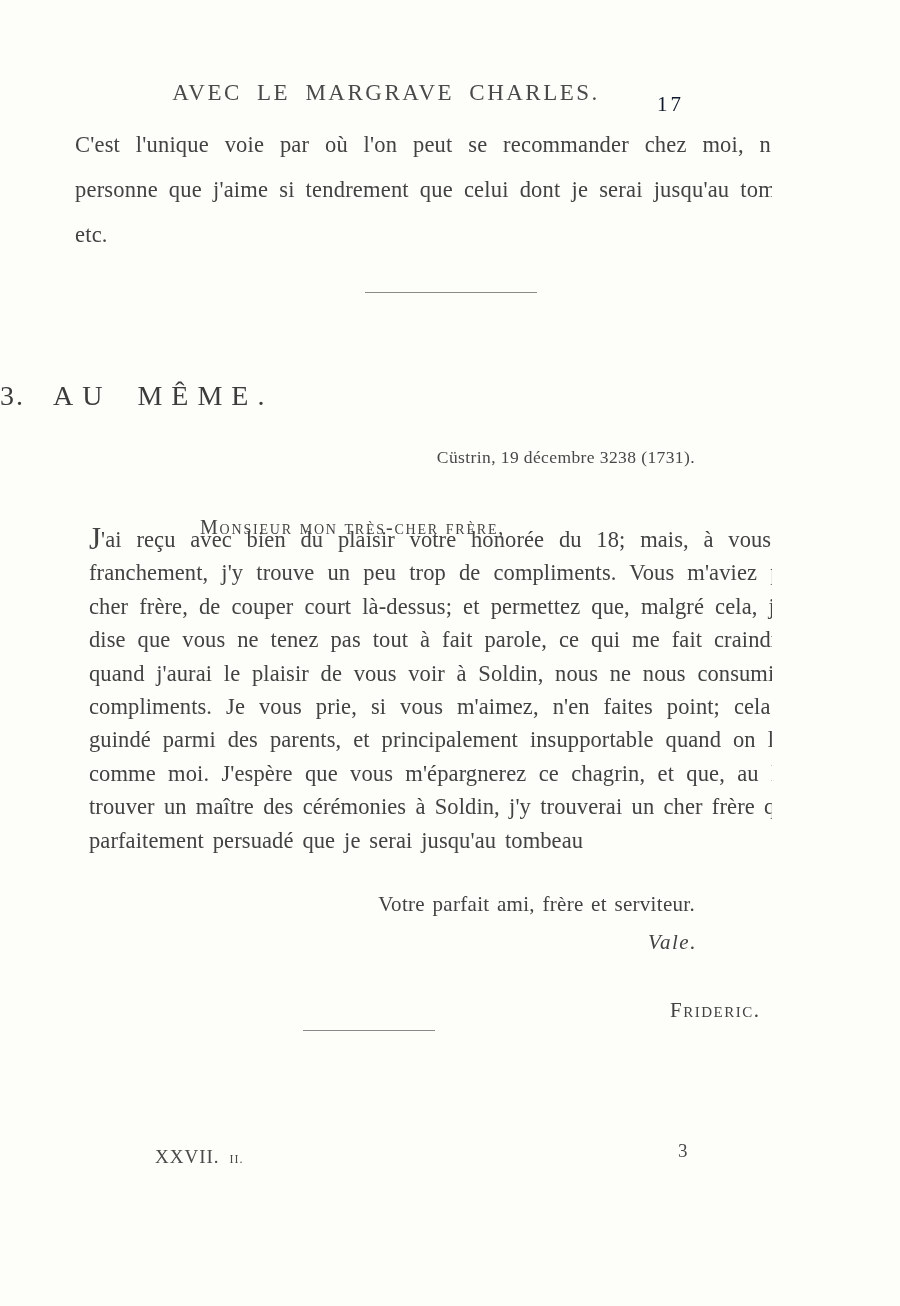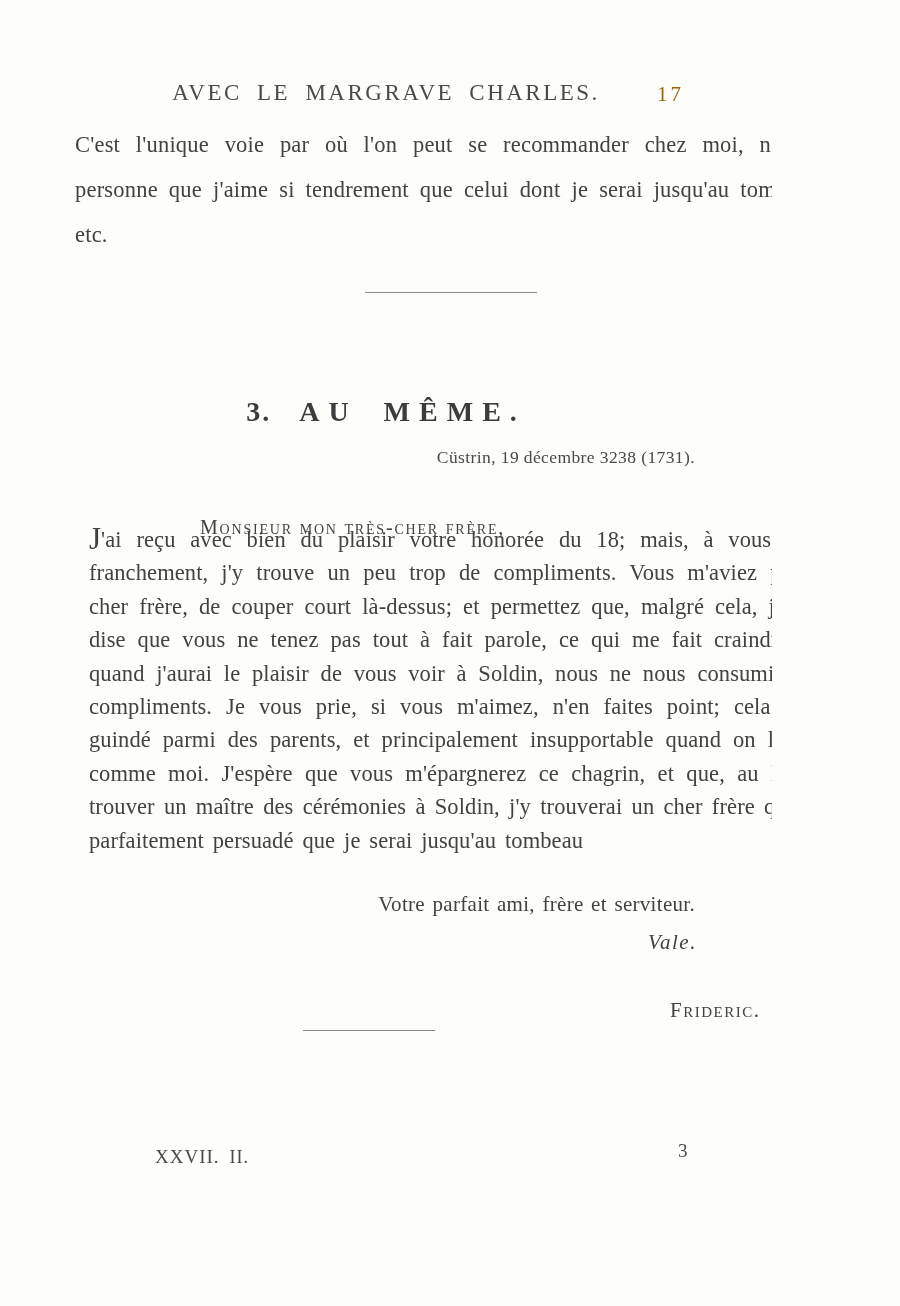--- a/index.html
+++ b/index.html
@@ -23,25 +23,25 @@
   .header-title {
     display: block;
     text-align: center;
     font-size: 23px;
     letter-spacing: 2.5px;
     word-spacing: 7px;
     color: #4a4a4a;
   }
   .page-number {
     position: absolute;
-    top: 2px;
+    top: 12px;
     right: 88px;
     font-size: 21px;
     letter-spacing: 3px;
-    color: #a16207;
+    color: #0f172a;
   }
   .intro {
     position: absolute;
     top: 122px;
     left: 75px;
     width: 750px;
     margin: 0;
     font-size: 22.5px;
     line-height: 45px;
     text-align: justify;
@@ -51,28 +51,26 @@
   .rule {
     position: absolute;
     border: none;
     border-top: 1.5px solid #8a8a8a;
     height: 0;
   }
   .rule-top { top: 292px; left: 365px; width: 172px; }
   .rule-bottom { top: 1030px; left: 303px; width: 132px; }
   .letter-heading {
     position: absolute;
-    top: 396px;
+    top: 380px;
     left: 0;
     width: 100%;
-    text-align: center;
     font-size: 28px;
     color: #3c3c3c;
     white-space: nowrap;
-    font-weight: bold;
   }
   .letter-number { letter-spacing: 2px; }
   .letter-title {
     margin-left: 28px;
     letter-spacing: 9px;
     word-spacing: 10px;
   }
   .dateline {
     position: absolute;
     top: 447px;
@@ -135,21 +133,21 @@
   }
   .footer-left {
     position: absolute;
     top: 1146px;
     left: 155px;
     font-size: 19px;
     letter-spacing: 1px;
     color: #4a4a4a;
   }
   .footer-left .part {
-    font-size: 18px;
+    font-size: 12px;
     font-variant: small-caps;
     margin-left: 10px;
     letter-spacing: 1px;
   }
   .footer-right {
     position: absolute;
     top: 1140px;
     left: 678px;
     font-size: 19px;
     color: #4a4a4a;

